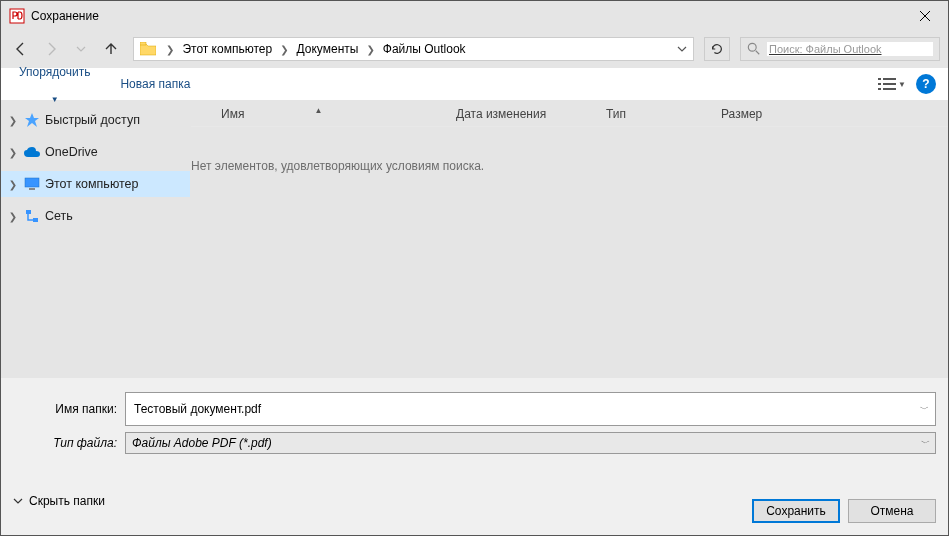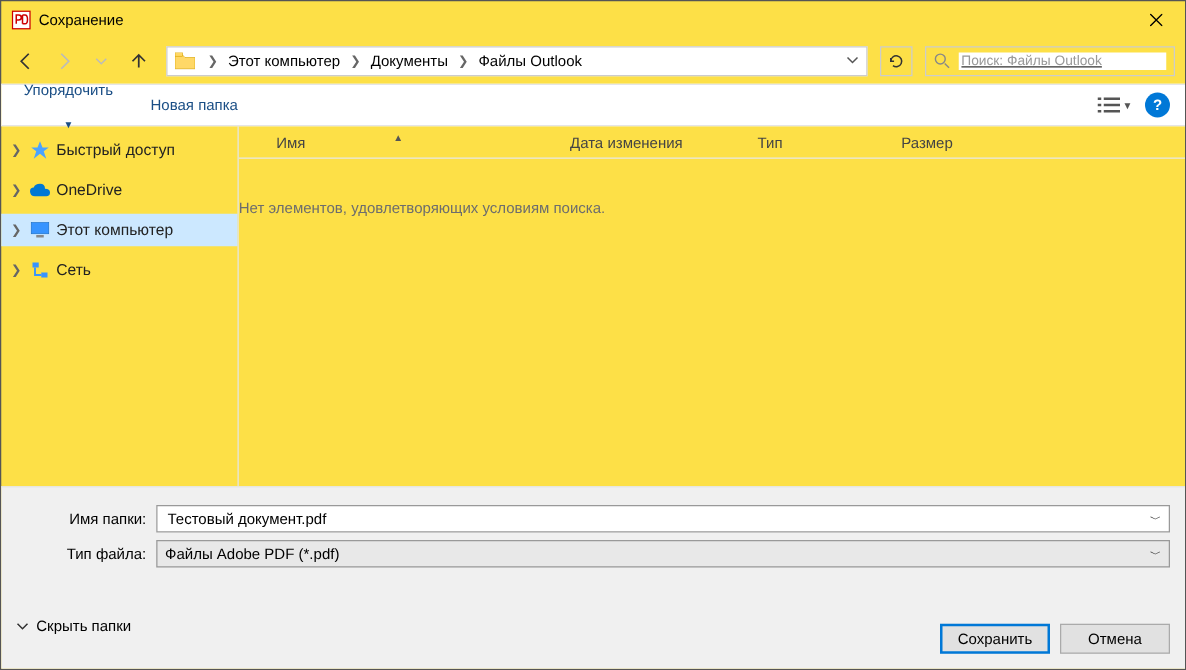--- a/index.html
+++ b/index.html
@@ -1,17 +1,17 @@
 <!DOCTYPE html>
 <html><head>
 <meta charset="utf-8">
 <style>
 * { box-sizing: border-box; font-family: 'Segoe UI', Tahoma, sans-serif; }
 body { margin: 0; background: #fff; }
-.window { width: 949px; height: 536px; border: 1px solid #555; display: flex; flex-direction: column; background: #fde047; position: relative; }
+.window { width: 949px; height: 536px; border: 1px solid #555; display: flex; flex-direction: column; background: #e5e5e5; position: relative; }
 
 .titlebar { height: 30px; display: flex; align-items: center; padding: 0 0 0 8px; }
 .titlebar .app-icon { width: 16px; height: 16px; margin-right: 6px; }
 .titlebar .title { font-size: 12px; color: #000; }
 .titlebar .close { margin-left: auto; width: 46px; height: 30px; display: flex; align-items: center; justify-content: center; cursor: default; }
 
 .navbar { height: 36px; display: flex; align-items: center; padding: 0 8px; gap: 6px; }
 .nav-btn { width: 24px; height: 24px; display: flex; align-items: center; justify-content: center; color: #666; }
 .nav-btn.enabled { color: #222; }
 .nav-btn.disabled { color: #bbb; }
@@ -50,21 +50,21 @@
 .col.name { width: 255px; padding-left: 30px; }
 .col.name .sort { position: absolute; left: 50%; top: -1px; transform: translateX(-50%); font-size: 8px; color: #555; }
 .col.date { width: 150px; }
 .col.type { width: 115px; }
 .col.size { width: 100px; }
 .list-empty { text-align: left; color: #6d6d6d; font-size: 12px; padding: 32px 0; }
 
 .bottom { border-top: 1px solid #e5e5e5; background: #f0f0f0; padding: 14px 12px 10px; }
 .field-row { display: flex; align-items: center; margin-bottom: 6px; }
 .field-label { width: 112px; text-align: right; font-size: 12px; color: #000; padding-right: 8px; }
-.field-input { flex: 1; height: 22px; border: 1px solid #999; background: #fff; font-size: 12px; padding: 4px 6px; display: flex; align-items: center; justify-content: space-between; }
+.field-input { flex: 1; height: 22px; border: 1px solid #999; background: #fff; font-size: 12px; padding: 16px 6px; display: flex; align-items: center; justify-content: space-between; }
 .field-input input { border: none; outline: none; width: 100%; font-size: 12px; }
 .field-combo { flex: 1; height: 22px; border: 1px solid #999; background: #e8e8e8; font-size: 12px; padding: 0 6px; display: flex; align-items: center; justify-content: space-between; }
 .field-caret { font-size: 9px; color: #333; }
 
 .footer { display: flex; align-items: center; padding: 14px 12px 12px; background: #f0f0f0; }
 .hide-folders { display: flex; align-items: center; gap: 6px; font-size: 12px; color: #000; }
 .footer-btns { margin-left: auto; display: flex; gap: 8px; margin-top: 21px; }
 .btn { width: 88px; height: 24px; border: 1px solid #aaa; background: #e1e1e1; font-size: 12px; display: flex; align-items: center; justify-content: center; cursor: default; }
 .btn.primary { border: 2px solid #0078d7; }
 </style>
@@ -229,21 +229,21 @@
   </div>
 
   <div class="bottom">
     <div class="field-row">
       <div class="field-label">Имя папки:</div>
       <div class="field-input">
         <input value="Тестовый документ.pdf" style="">
         <span class="field-caret">﹀</span>
       </div>
     </div>
-    <div class="field-row" style="margin-bottom:0;">
+    <div class="field-row" style="margin-bottom:0;font-style:italic;">
       <div class="field-label">Тип файла:</div>
       <div class="field-combo">
         <span>Файлы Adobe PDF (*.pdf)</span>
         <span class="field-caret">﹀</span>
       </div>
     </div>
   </div>
 
   <div class="footer">
     <div class="hide-folders">

